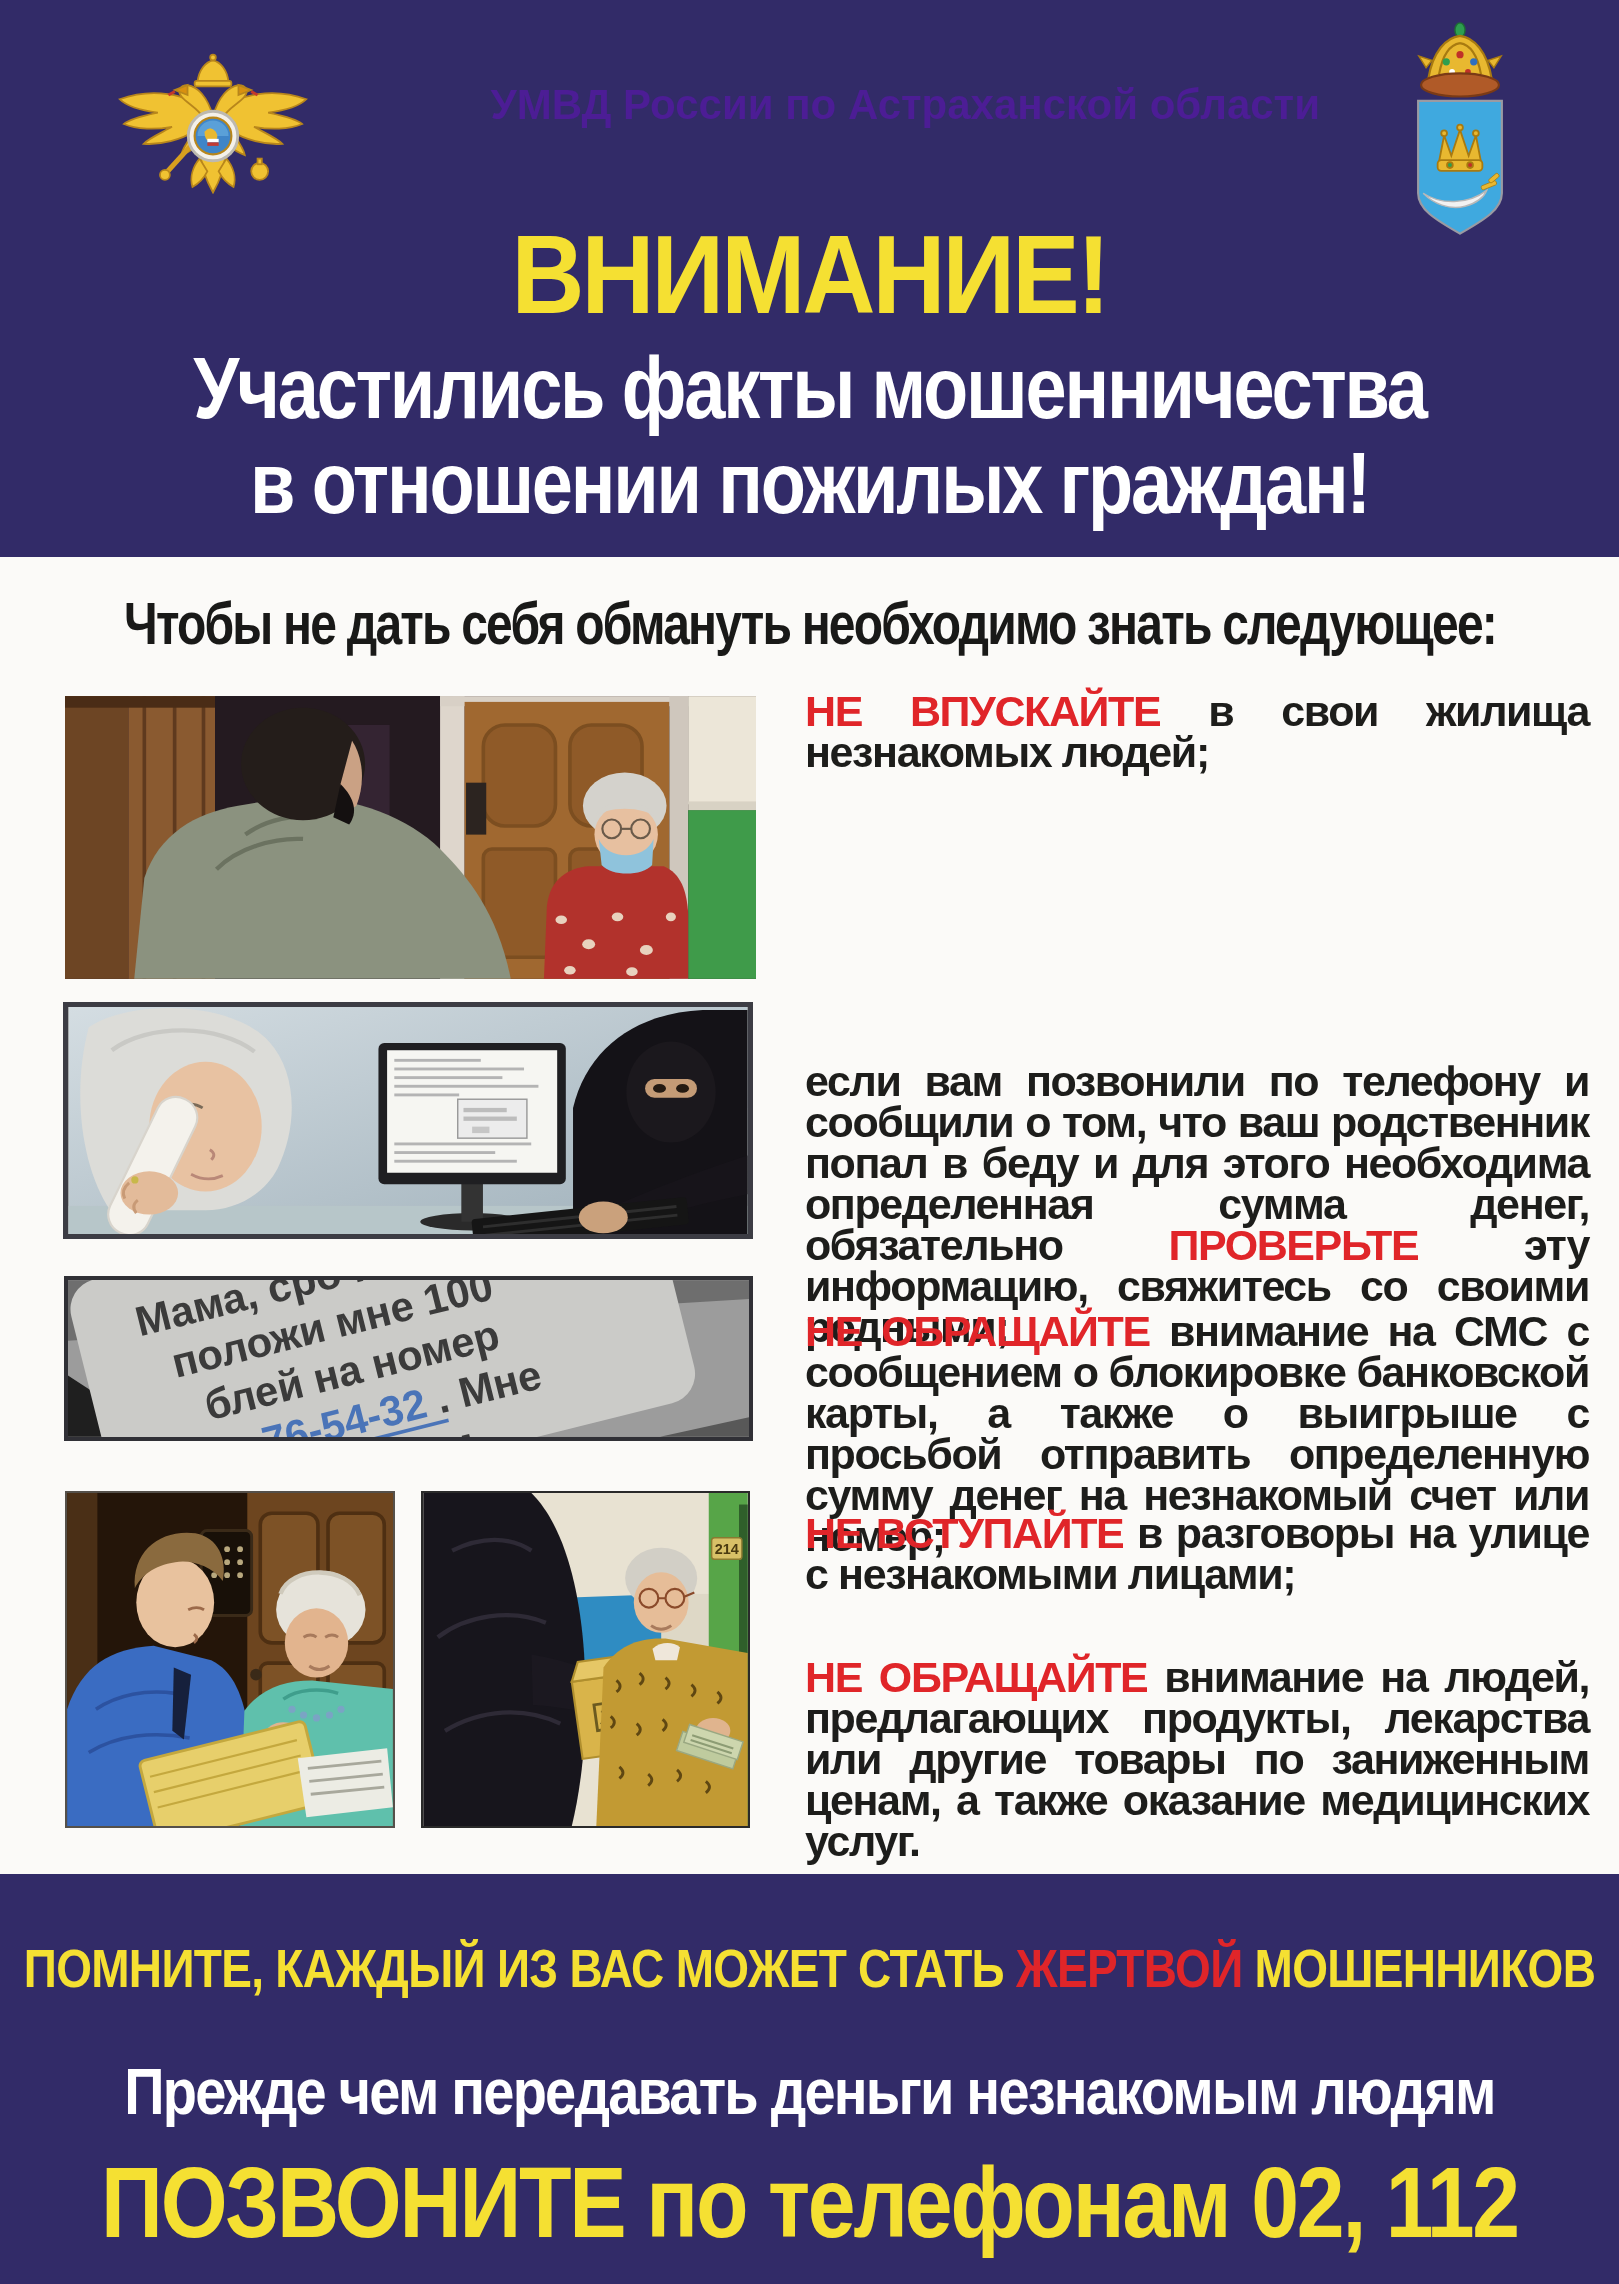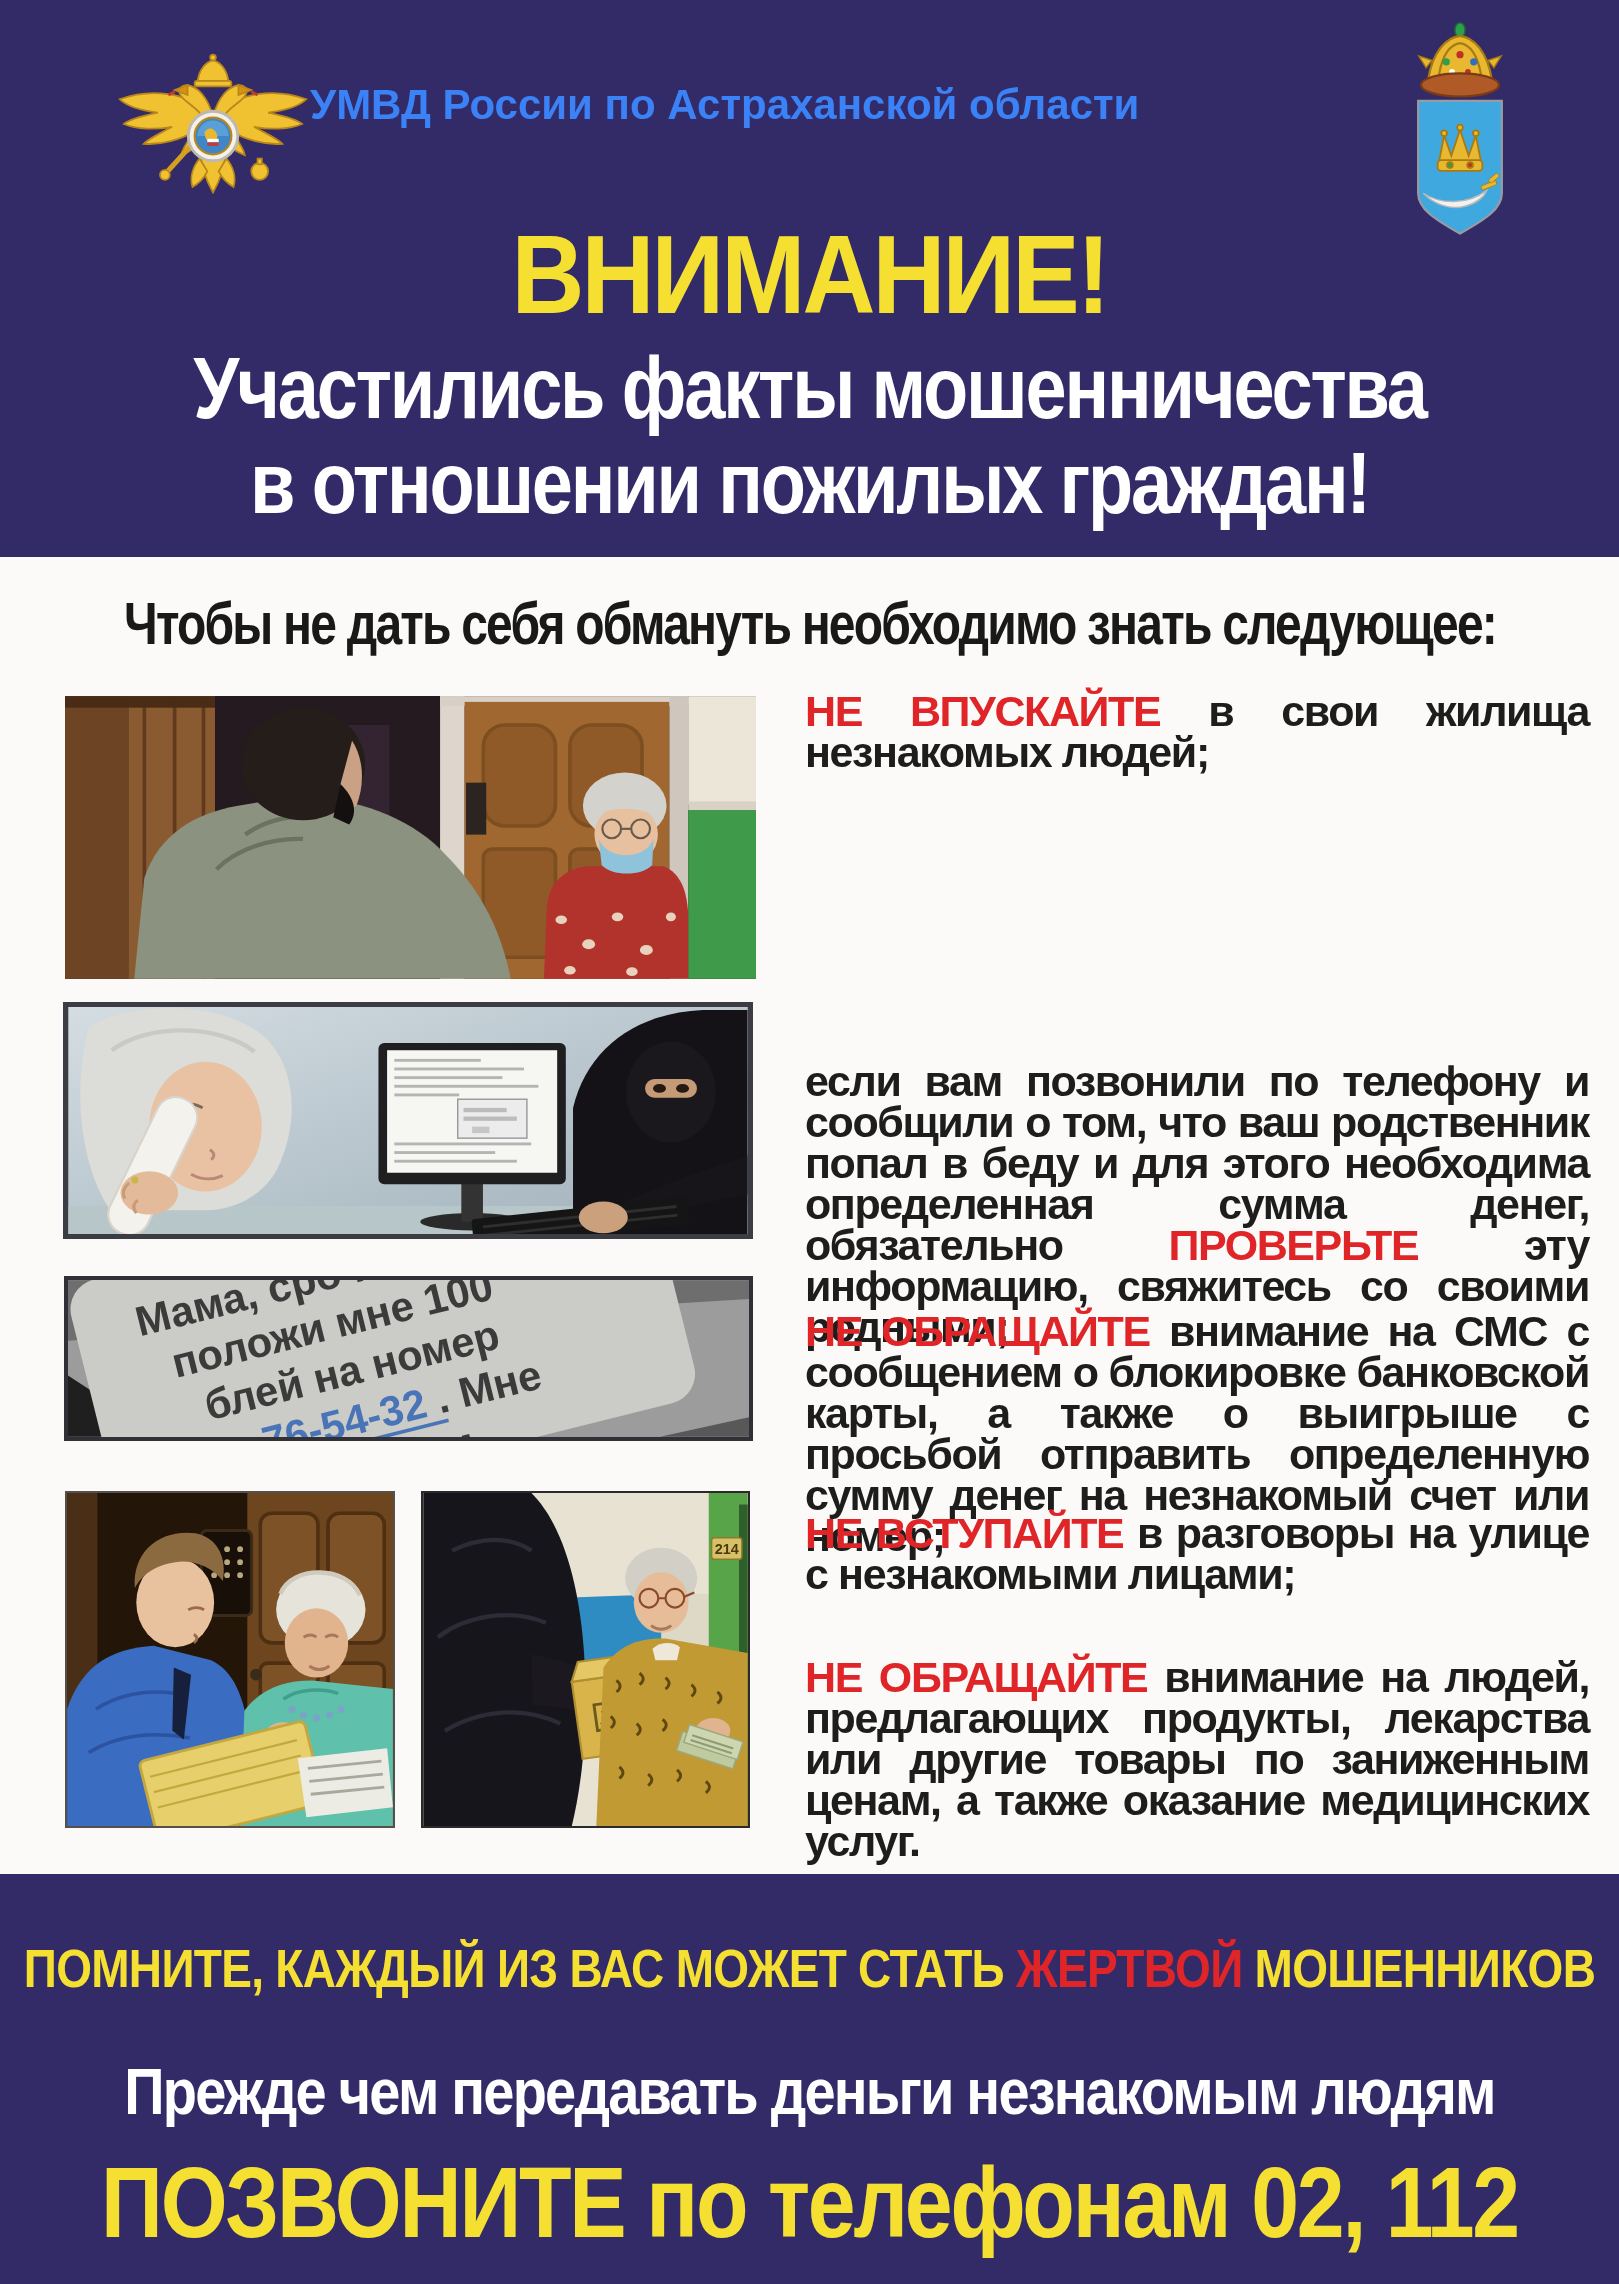--- a/index.html
+++ b/index.html
@@ -4,22 +4,22 @@
 <style>
   html,body{margin:0;padding:0;background:#4a4a52;}
   .poster{position:relative;width:1619px;height:2284px;background:#fbfaf8;overflow:hidden;
           font-family:"Liberation Sans","DejaVu Sans",sans-serif;}
   .abs{position:absolute;}
   .banner{position:absolute;left:0;width:1619px;background:#322b68;}
   #header-banner{top:0;height:557px;}
   #footer-banner{top:1874px;height:410px;}
   .ctr{text-align:center;}
 
-  #org-lines{top:74px;left:310px;width:1010px;color:#3b82f6;font-weight:bold;
-             font-size:42px;line-height:61px;letter-spacing:0px;text-align:left;}
+  #org-lines{top:74px;left:310px;width:1010px;color:#4c1d95;font-weight:bold;
+             font-size:42px;line-height:61px;letter-spacing:0px;text-align:right;}
   #attention{top:212px;left:0;width:1619px;color:#f5e032;font-weight:bold;
              font-size:101px;letter-spacing:-2.9px;transform:scaleY(1.1);transform-origin:top center;}
   .subtitle{left:0;width:1619px;color:#ffffff;font-weight:bold;font-size:74px;letter-spacing:-2.2px;
             transform:scaleY(1.18);transform-origin:top center;}
   #subtitle1{top:338px;}
   #subtitle2{top:433px;}
 
   #body-heading{top:590px;left:29px;width:1562px;color:#191918;font-weight:bold;font-size:48px;
                 letter-spacing:-1.8px;white-space:nowrap;text-align:center;
                 transform:scaleY(1.22);transform-origin:top center;}

